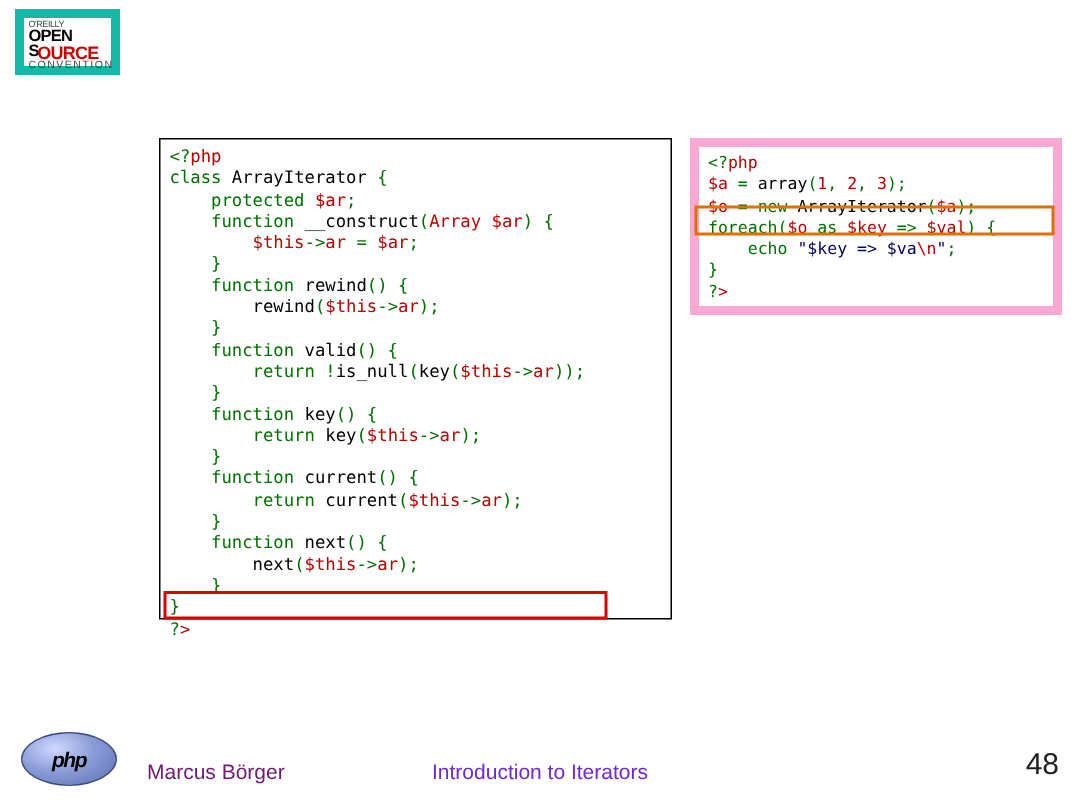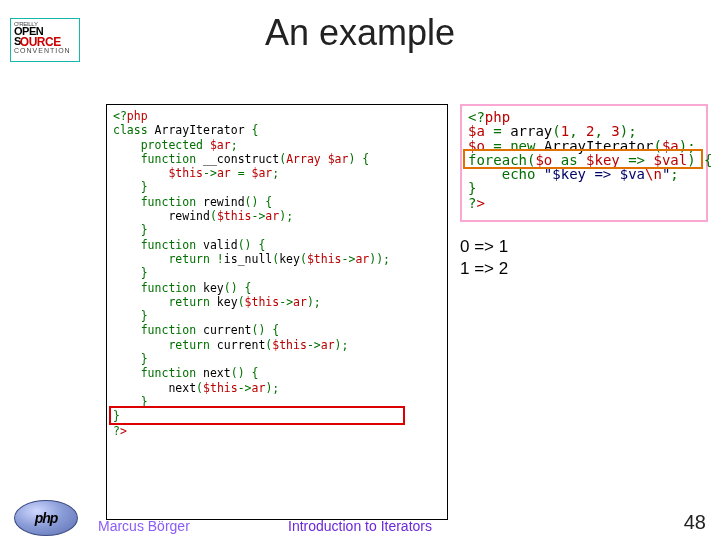--- a/index.html
+++ b/index.html
@@ -1,57 +1,56 @@
 <!DOCTYPE html>
 <html><head>
 <meta charset="utf-8">
 <style>
   html,body{margin:0;padding:0;width:720px;height:540px;background:#fff;font-family:Verdana,Arial,sans-serif;overflow:hidden}
   .slide{position:relative;width:720px;height:540px}
-  .logo-oreilly{position:absolute;left:10px;top:6px;width:70px;height:44px;border:1px solid #14b8a6;background:#fff;line-height:1;padding:2px 3px;box-sizing:border-box}
+  .logo-oreilly{position:absolute;left:10px;top:6px;width:70px;height:44px;border:6px solid #14b8a6;background:#fff;line-height:1;padding:2px 3px;box-sizing:border-box}
   .logo-oreilly .top{font-size:6px;letter-spacing:-0.3px;color:#444}
   .logo-oreilly .os{display:flex;align-items:flex-start;margin-top:-1px}
   .logo-oreilly .black{font-family:Arial,sans-serif;font-weight:900;font-size:11px;color:#000;letter-spacing:-0.5px}
   .logo-oreilly .red{font-family:Arial,sans-serif;font-weight:900;font-size:12px;color:#c00;letter-spacing:-0.5px;margin-left:-1px}
   .logo-oreilly .conv{font-size:7px;letter-spacing:1px;color:#444;margin-top:-1px}
   .title{text-align:center;font-family:Verdana,sans-serif;font-size:36px;color:#222;margin-top:12px}
-  .code-left{position:absolute;left:106px;top:92px;width:342px;height:416px;border:1px solid #000;font-family:Verdana,monospace;font-size:11.5px;line-height:14.3px;white-space:pre;padding:4px 6px;box-sizing:border-box;color:#000}
-  .code-right{position:absolute;left:460px;top:92px;width:248px;height:118px;border:2px solid #f9a8d4;font-family:Verdana,monospace;font-size:14px;line-height:14.3px;white-space:pre;padding:4px 6px;box-sizing:border-box;color:#000}
+  .code-left{position:absolute;left:106px;top:92px;width:342px;height:321px;border:1px solid #000;font-family:Verdana,monospace;font-size:11.5px;line-height:14.3px;white-space:pre;padding:4px 6px;box-sizing:border-box;color:#000}
+  .code-right{position:absolute;left:460px;top:92px;width:248px;height:118px;border:6px solid #f9a8d4;font-family:Verdana,monospace;font-size:11px;line-height:14.3px;white-space:pre;padding:4px 6px;box-sizing:border-box;color:#000}
   .output{position:absolute;left:460px;top:224px;font-family:Arial,sans-serif;font-size:17px;line-height:22px;color:#000}
   .kw{color:#007000}
   .lit{color:#b00}
   .cm{color:#b00}
   .str{color:#006}
   .hl-red{position:absolute;border:2px solid #d00;pointer-events:none}
   .hl-orange{position:absolute;border:2px solid #e07000;pointer-events:none}
   .php-logo{position:absolute;left:14px;bottom:18px;width:62px;height:34px}
   .php-logo .ell{width:62px;height:34px;border-radius:50%;background:radial-gradient(ellipse at 35% 30%,#d0d8ff 0%,#8b9dd8 45%,#5a6db0 100%);border:1px solid #3b4a80;display:flex;align-items:center;justify-content:center}
   .php-logo .txt{font-family:Arial,sans-serif;font-weight:bold;font-style:italic;font-size:14px;color:#000;letter-spacing:-1px}
-  .footer-author{position:absolute;left:98px;bottom:18px;font-family:Verdana,sans-serif;font-size:14px;color:#8b5cf6}
+  .footer-author{position:absolute;left:98px;bottom:18px;font-family:Verdana,sans-serif;font-size:14px;color:#701a75}
   .footer-title{position:absolute;left:0;right:0;bottom:18px;text-align:center;font-family:Verdana,sans-serif;font-size:14px;color:#6d28d9}
   .footer-page{position:absolute;right:14px;bottom:18px;font-family:Verdana,sans-serif;font-size:20px;color:#222}
 </style>
 </head>
 <body>
 
 <div class="slide">
 
   <div class="logo-oreilly">
     <div class="top">O'REILLY</div>
     <div class="os">
       <span class="black">OPEN</span>
     </div>
     <div class="os">
       <span class="black">S</span>
         <span class="red">OURCE</span>
     </div>
     <div class="conv">CONVENTION</div>
   </div>
 
-  <div class="title">An example</div>
 
   <div class="code-left"><span class="kw">&lt;?</span><span class="lit">php</span>
 <span class="kw">class </span><span>ArrayIterator </span><span class="kw">{</span>
 <span class="kw">    protected </span><span class="lit">$ar</span><span class="kw">;</span>
 <span class="kw">    function </span><span>__construct</span><span class="kw">(</span><span class="lit">Array $ar</span><span class="kw">) {</span>
 <span class="lit">        $this</span><span class="kw">-&gt;</span><span class="lit">ar </span><span class="kw">= </span><span class="lit">$ar</span><span class="kw">;</span>
 <span class="kw">    }</span>
 <span class="kw">    function </span><span>rewind</span><span class="kw">() {</span>
 <span>        rewind</span><span class="kw">(</span><span class="lit">$this</span><span class="kw">-&gt;</span><span class="lit">ar</span><span class="kw">);</span>
 <span class="kw">    }</span>
@@ -71,24 +70,20 @@
 <span class="kw">?</span><span class="lit">&gt;</span></div>
 
   <div class="code-right"><span class="kw">&lt;?</span><span class="lit">php</span>
 <span class="lit">$a </span><span class="kw">= </span><span>array</span><span class="kw">(</span><span class="cm">1</span><span class="kw">, </span><span class="cm">2</span><span class="kw">, </span><span class="cm">3</span><span class="kw">);</span>
 <span class="lit">$o </span><span class="kw">= new </span><span>ArrayIterator</span><span class="kw">(</span><span class="lit">$a</span><span class="kw">);</span>
 <span class="kw">foreach(</span><span class="lit">$o </span><span class="kw">as </span><span class="lit">$key </span><span class="kw">=&gt; </span><span class="lit">$val</span><span class="kw">) {</span>
 <span class="kw">    echo </span><span class="str">"$key =&gt; $va</span><span class="cm">\n</span><span class="str">"</span><span class="kw">;</span>
 <span class="kw">}</span>
 <span class="kw">?</span><span class="lit">&gt;</span></div>
 
-  <div class="output">
-    <div>0 =&gt; 1</div>
-    <div>1 =&gt; 2</div>
-  </div>
 
   <div class="hl-red" style="left:109px;top:394px;width:292px;height:15px"></div>
   <div class="hl-orange" style="left:463px;top:137px;width:236px;height:16px"></div>
 
   <div class="php-logo">
     <div class="ell">
         <span class="txt">php</span>
       </div>
   </div>
 

